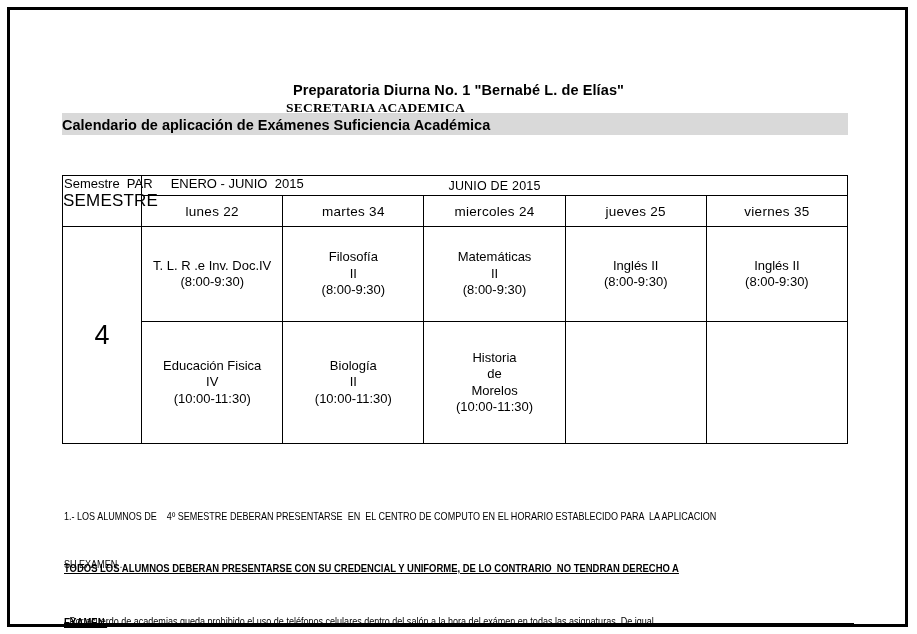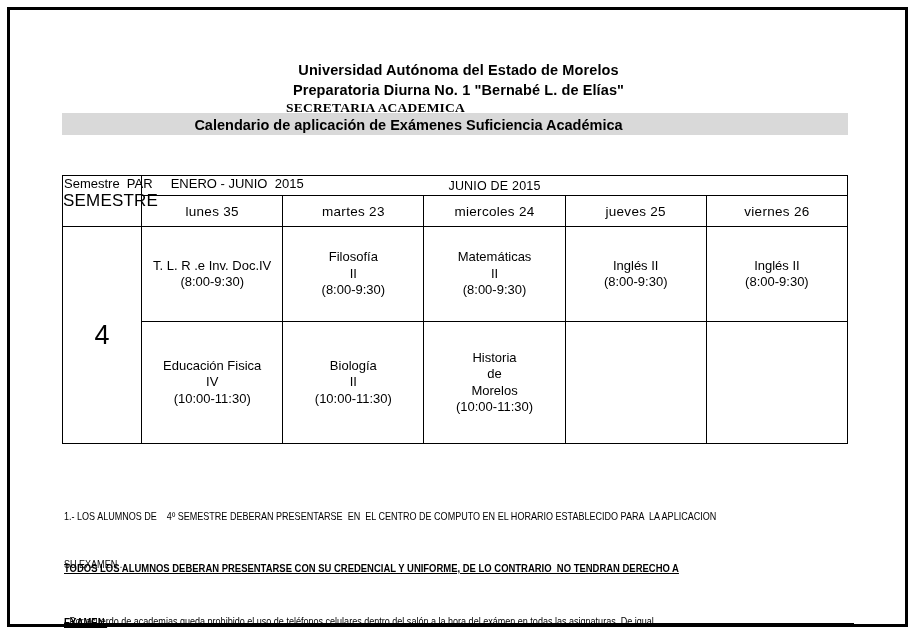--- a/index.html
+++ b/index.html
@@ -63,21 +63,21 @@
     height: 22px;
     background: #d9d9d9;
   }
   .gray-band-text {
     position: absolute;
     left: 62px;
     top: 114px;
     width: 693px;
     height: 22px;
     line-height: 22px;
-    text-align: center;
+    text-align: left;
     font-weight: bold;
     font-size: 14.5px;
   }
   .semestre-line {
     position: absolute;
     left: 64px;
     top: 147px;
     font-size: 13px;
     white-space: pre;
     margin-top: 29px;
@@ -173,21 +173,20 @@
     background: #000000;
   }
 </style>
 </head>
 <body>
 
 <div id="page">
   <div id="page-frame"></div>
   <div id="content">
 
-    <div class="hdr-line1">Universidad Autónoma del Estado de Morelos</div>
     <div class="hdr-line2">Preparatoria Diurna No. 1 "Bernabé L. de Elías"</div>
     <div class="hdr-line3">SECRETARIA ACADEMICA</div>
 
     <div class="gray-band"></div>
     <div class="gray-band-text">Calendario de aplicación de Exámenes Suficiencia Académica</div>
 
     <div class="semestre-line">Semestre  PAR     ENERO - JUNIO  2015</div>
 
     <table id="cal-table">
       <colgroup>
@@ -197,25 +196,25 @@
           <col class="col-day">
           <col class="col-day">
           <col class="col-day">
       </colgroup>
       <tbody>
         <tr>
           <td class="cell-semestre" rowspan="2">SEMESTRE</td>
           <td class="cell-month" colspan="5">JUNIO DE 2015</td>
         </tr>
         <tr>
-          <td class="cell-day">lunes 35</td>
-          <td class="cell-day">martes 23</td>
+          <td class="cell-day">lunes 22</td>
+          <td class="cell-day">martes 34</td>
           <td class="cell-day">miercoles  24</td>
           <td class="cell-day">jueves  25</td>
-          <td class="cell-day">viernes  26</td>
+          <td class="cell-day">viernes  35</td>
         </tr>
         <tr>
           <td class="cell-grade" rowspan="2">4</td>
           <td class="cell-subject">
             <span class="subj-name">T. L. R .e Inv. Doc.IV</span>
             <span class="subj-time">(8:00-9:30)</span>
           </td>
           <td class="cell-subject">
             <span class="subj-name">Filosofía
 II</span>

